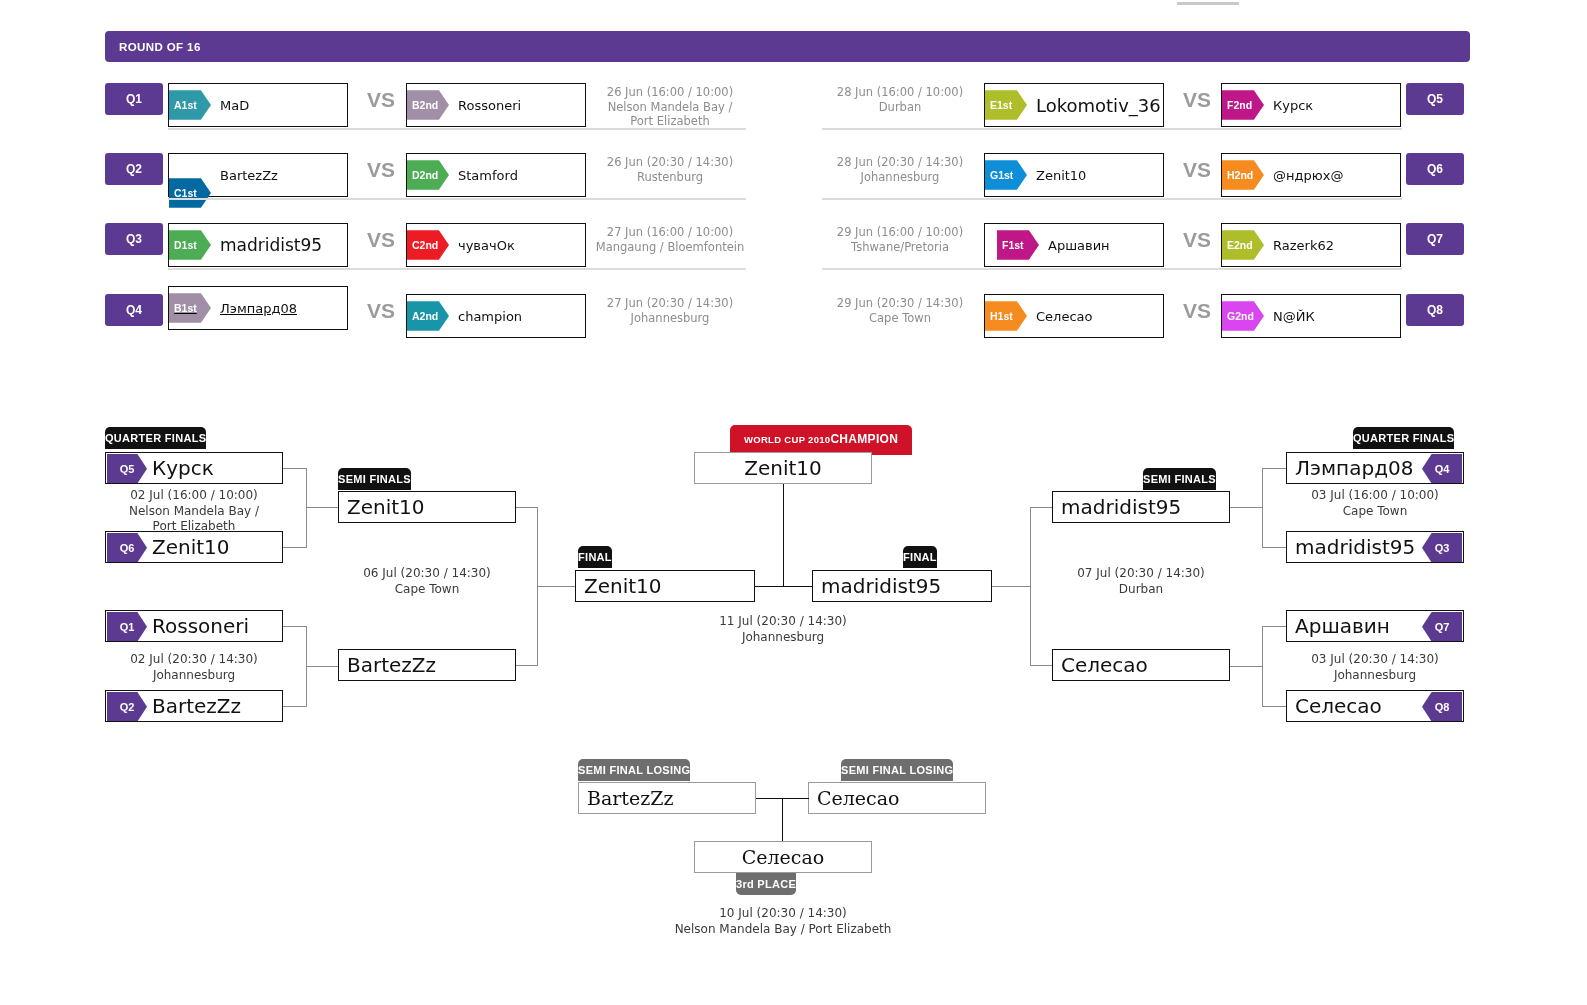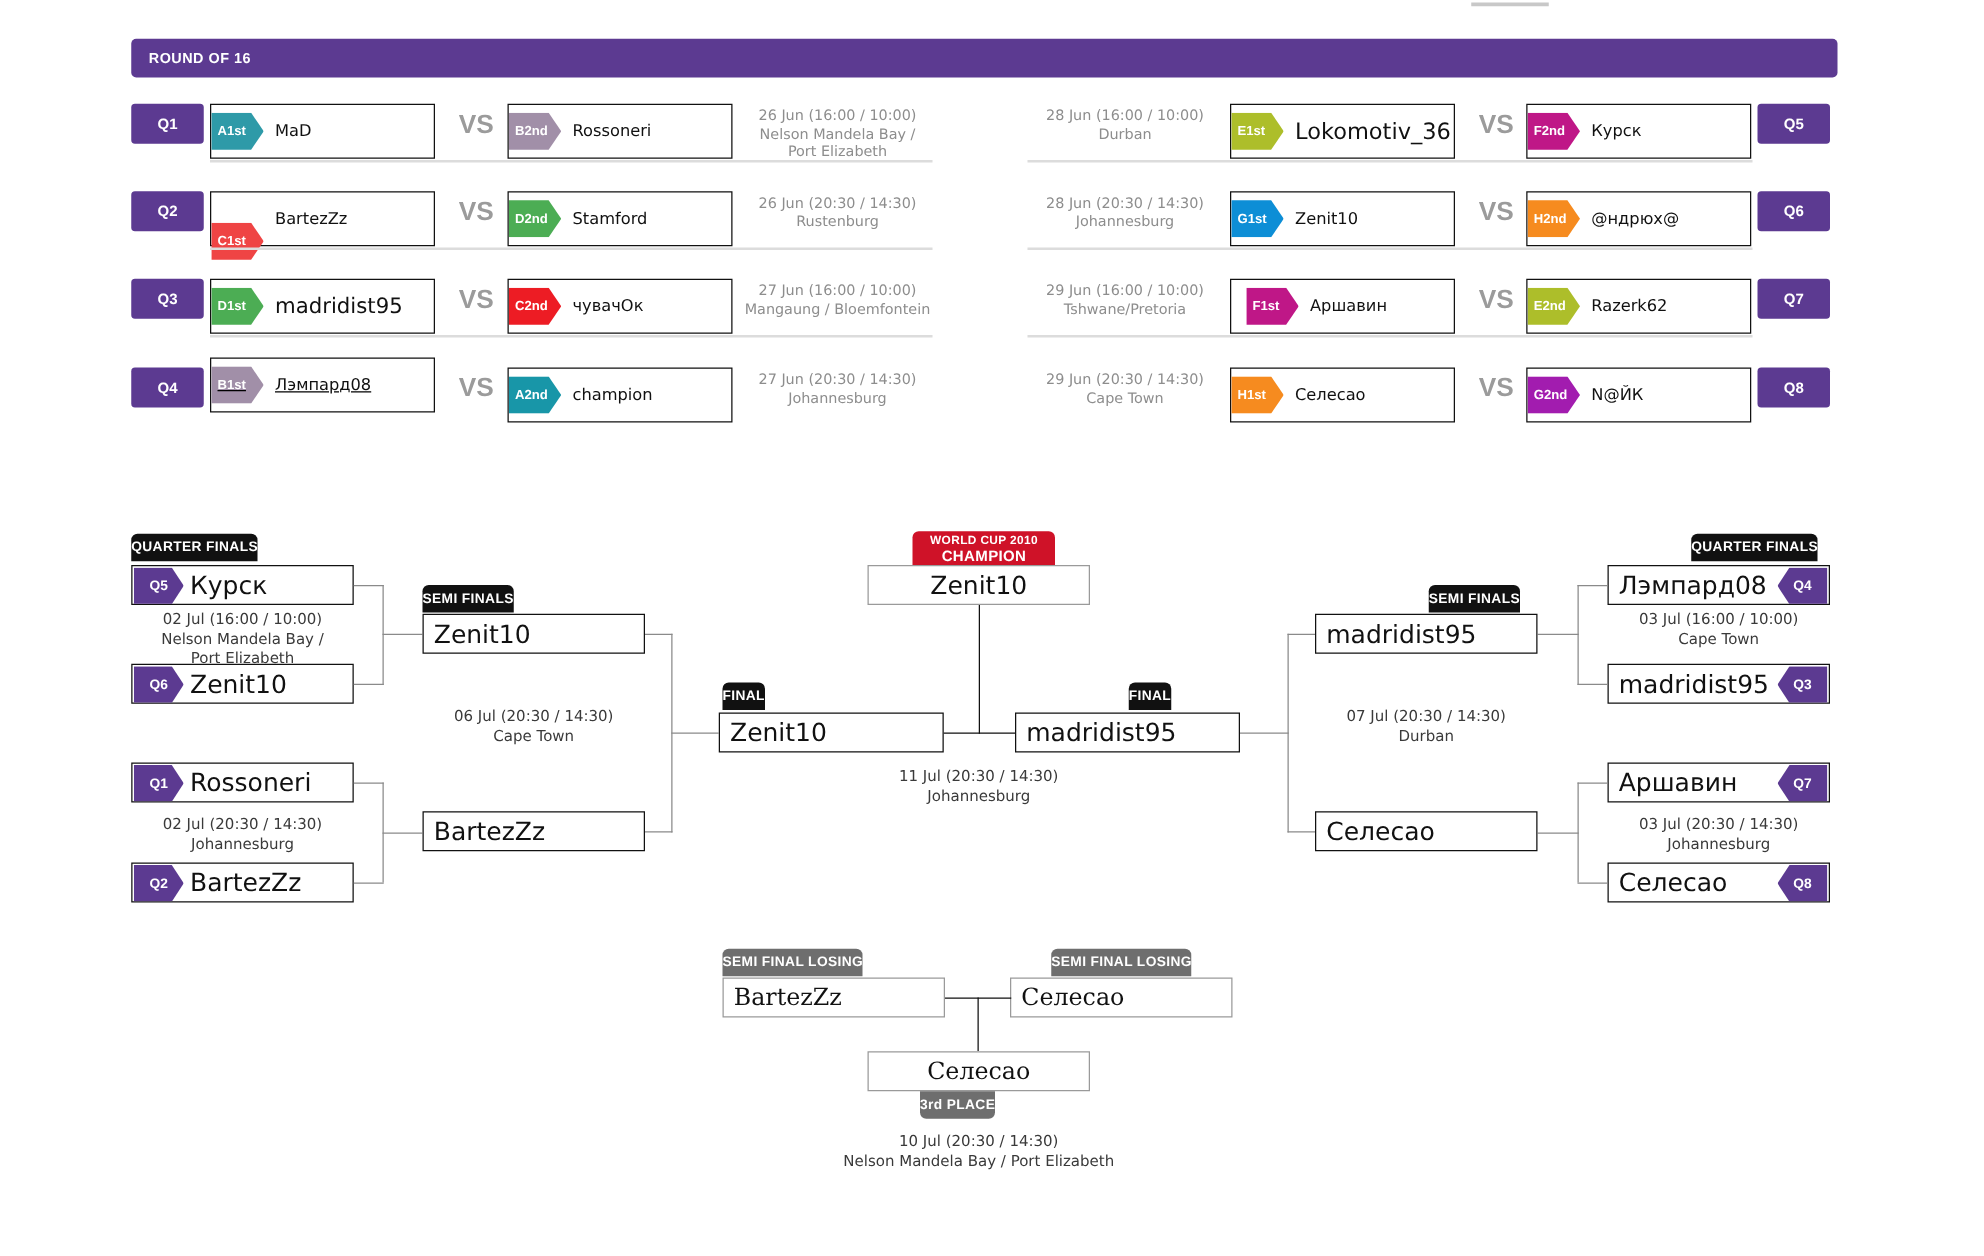--- a/index.html
+++ b/index.html
@@ -75,21 +75,21 @@
   .qbadge.left{clip-path:polygon(24% 0,100% 0,100% 100%,24% 100%,0 50%);}
 
   .tag{
     position:absolute;height:22px;background:#111;color:#fff;
     display:flex;align-items:center;justify-content:center;
     font-size:11px;font-weight:bold;letter-spacing:.3px;
     border-radius:5px 5px 0 0;padding:0 0;box-sizing:border-box;
     font-family:"Liberation Sans", sans-serif;white-space:nowrap;
   }
   .tag.red{background:#cf1228;height:30px;border-radius:5px 5px 0 0;
-    flex-direction:column;justify-content:center;line-height:1.12;padding:0 14px;}
+    flex-direction:row;justify-content:center;line-height:1.12;padding:0 14px;}
   .tag.red .t1{font-size:9.5px;}
   .tag.red .t2{font-size:12px;}
   .tag.gray{background:#6e6e6e;}
   .tag.grayb{background:#6e6e6e;border-radius:0 0 5px 5px;}
 
   .bmeta{
     position:absolute;font-size:12px;color:#3a3a3a;line-height:1.3;
     text-align:center;font-family:"DejaVu Sans", sans-serif;
   }
   .ln{position:absolute;background:#8a8a8a;}
@@ -121,21 +121,21 @@
     <div>26 Jun  (16:00 / 10:00)</div>
     <div style="white-space:pre-line;">Nelson Mandela Bay /
 Port Elizabeth</div>
   </div>
   <div class="sep abs" style="left:168px;top:128px;width:578px;"></div>
 </div>
 
 <div class="abs">
   <div class="qtab abs" style="left:105px;top:153px;">Q2</div>
   <div class="teambox abs" style="left:168px;top:153px;width:180px;">
-    <span class="grp" style="background:#ef4444;margin-top:36px;">C1st</span>
+    <span class="grp" style="background:#0369a1;margin-top:36px;">C1st</span>
     <span class="tname">BartezZz</span>
   </div>
   <span class="vs abs" style="left:367px;top:158px;">VS</span>
   <div class="teambox abs" style="left:406px;top:153px;width:180px;">
     <span class="grp" style="background:#4cad54;">D2nd</span>
     <span class="tname">Stamford</span>
   </div>
   <div class="meta abs" style="left:596px;top:155px;width:148px;">
     <div>26 Jun  (20:30 / 14:30)</div>
     <div style="white-space:pre-line;">Rustenburg</div>
@@ -236,21 +236,21 @@
   <div class="meta abs" style="left:824px;top:296px;width:152px;">
     <div>29 Jun (20:30 / 14:30)</div>
     <div style="white-space:pre-line;">Cape Town</div>
   </div>
   <div class="teambox abs" style="left:984px;top:294px;width:180px;">
     <span class="grp" style="background:#f68b1f;">H1st</span>
     <span class="tname">Селесао</span>
   </div>
   <span class="vs abs" style="left:1183px;top:299px;">VS</span>
   <div class="teambox abs" style="left:1221px;top:294px;width:180px;">
-    <span class="grp" style="background:#a21caf;">G2nd</span>
+    <span class="grp" style="background:#d946ef;">G2nd</span>
     <span class="tname">N@ЙК</span>
   </div>
   <div class="qtab abs" style="left:1406px;top:294px;">Q8</div>
 </div>
 
 <div class="tag abs" style="left:105px;top:427px;">QUARTER FINALS</div>
 
 <div class="bbox abs" style="left:105px;top:452px;width:178px;">
   <span class="qbadge right" style="left:1px;top:1px;">Q5</span>
   <span class="nm" style="padding-left:46px;">Курск</span>

